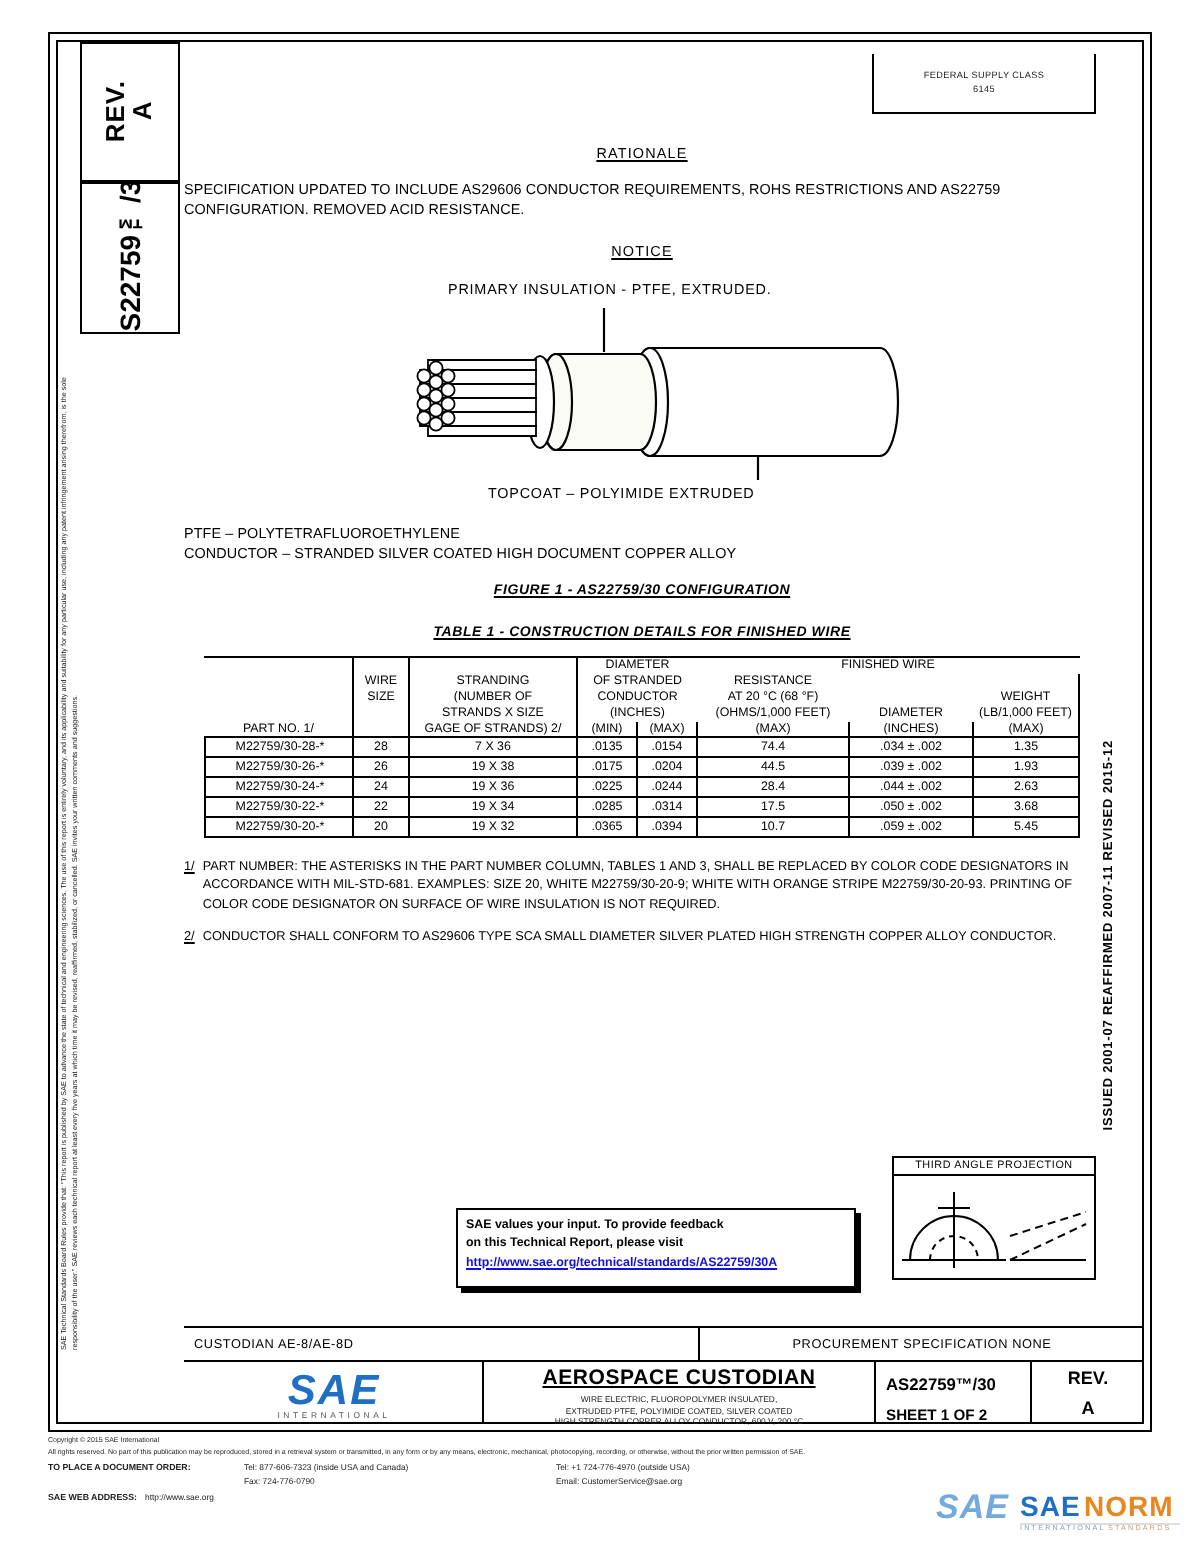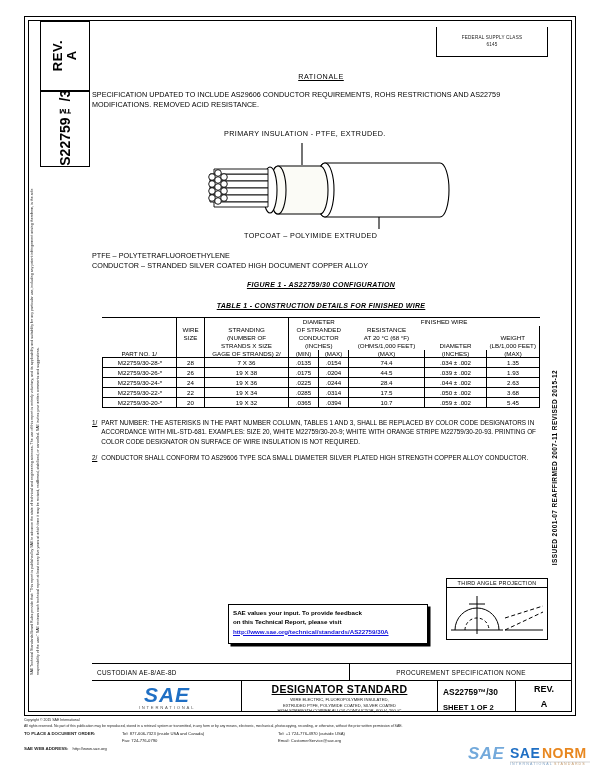--- a/index.html
+++ b/index.html
@@ -251,24 +251,25 @@
     <div>6145</div>
   </div>
 
   <div id="status-strip">
     <div class="vtext">ISSUED 2001-07      REAFFIRMED 2007-11      REVISED 2015-12</div>
   </div>
 
   <div id="body">
 
     <div class="ctr sec-title" style="margin-top:48px">RATIONALE</div>
-    <p class="para" style="margin-top:9px">SPECIFICATION UPDATED TO INCLUDE AS29606 CONDUCTOR REQUIREMENTS, ROHS RESTRICTIONS AND AS22759 MODIFICATIONS.  REMOVED ACID RESISTANCE.</p>
-
-
-    <div id="figure-wrap" style="margin-top:20px">
+    <p class="para" style="margin-top:9px">SPECIFICATION UPDATED TO INCLUDE AS29606 CONDUCTOR REQUIREMENTS, ROHS RESTRICTIONS AND AS22759 CONFIGURATION.  REMOVED ACID RESISTANCE.</p>
+
+    <div class="ctr sec-title" style="margin-top:12px">NOTICE</div>
+
+    <div id="figure-wrap" style="margin-top:10px">
       <svg width="458" height="118" viewBox="0 0 458 118">
 
         <line x1="210" y1="14" x2="210" y2="36" stroke="#000" stroke-width="1.1"></line>
 
         <path d="M233 34 L348 34 A9 27 0 0 1 348 88 L233 88 A9 27 0 0 1 233 34 Z" fill="#ffffff" stroke="#000" stroke-width="1.1"></path>
         <ellipse cx="233" cy="61" rx="9" ry="27" fill="#ffffff" stroke="#000" stroke-width="1.1"></ellipse>
 
         <path d="M186 37 L228 37 A8 24 0 0 1 228 85 L186 85 A8 24 0 0 1 186 37 Z" fill="#fbfbf6" stroke="#000" stroke-width="1.1"></path>
         <ellipse cx="186" cy="61" rx="8" ry="24" fill="#fbfbf6" stroke="#000" stroke-width="1.1"></ellipse>
 
@@ -462,21 +463,21 @@
 
   <div id="tb-logo">
     <svg width="112" height="28" viewBox="0 0 112 28">
       <rect x="0" y="0" width="112" height="28" fill="#ffffff"></rect>
       <text x="56" y="19" text-anchor="middle" font-family="Liberation Sans, sans-serif" font-size="21" font-weight="bold" font-style="italic" fill="#1f6fc4" letter-spacing="1">SAE</text>
       <text x="56" y="26" text-anchor="middle" font-family="Liberation Sans, sans-serif" font-size="4.2" fill="#555" letter-spacing="1.8">INTERNATIONAL</text>
     </svg>
   </div>
 
   <div id="tb-mid">
-    <div id="tb-title">DESIGNATOR STANDARD</div>
+    <div id="tb-title">AEROSPACE CUSTODIAN</div>
     <div id="tb-sub">
       <div>WIRE ELECTRIC, FLUOROPOLYMER INSULATED,</div>
       <div>EXTRUDED PTFE, POLYIMIDE COATED, SILVER COATED</div>
       <div>HIGH STRENGTH COPPER ALLOY CONDUCTOR, 600 V, 200 °C</div>
     </div>
   </div>
 
   <div id="tb-num">
     <div>AS22759™/30</div>
     <div class="sheet">SHEET 1 OF 2</div>

